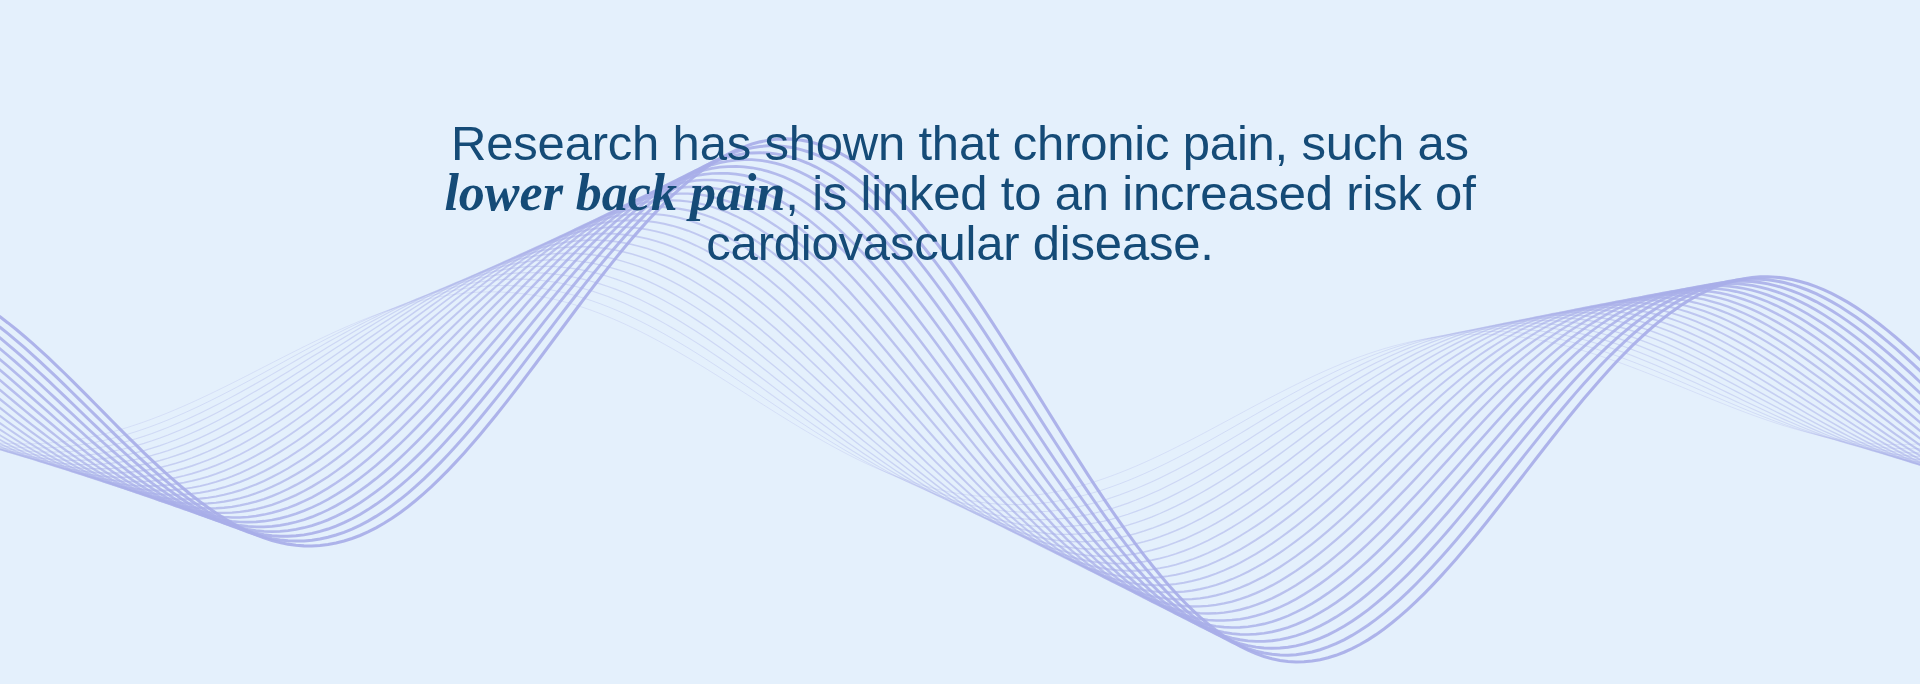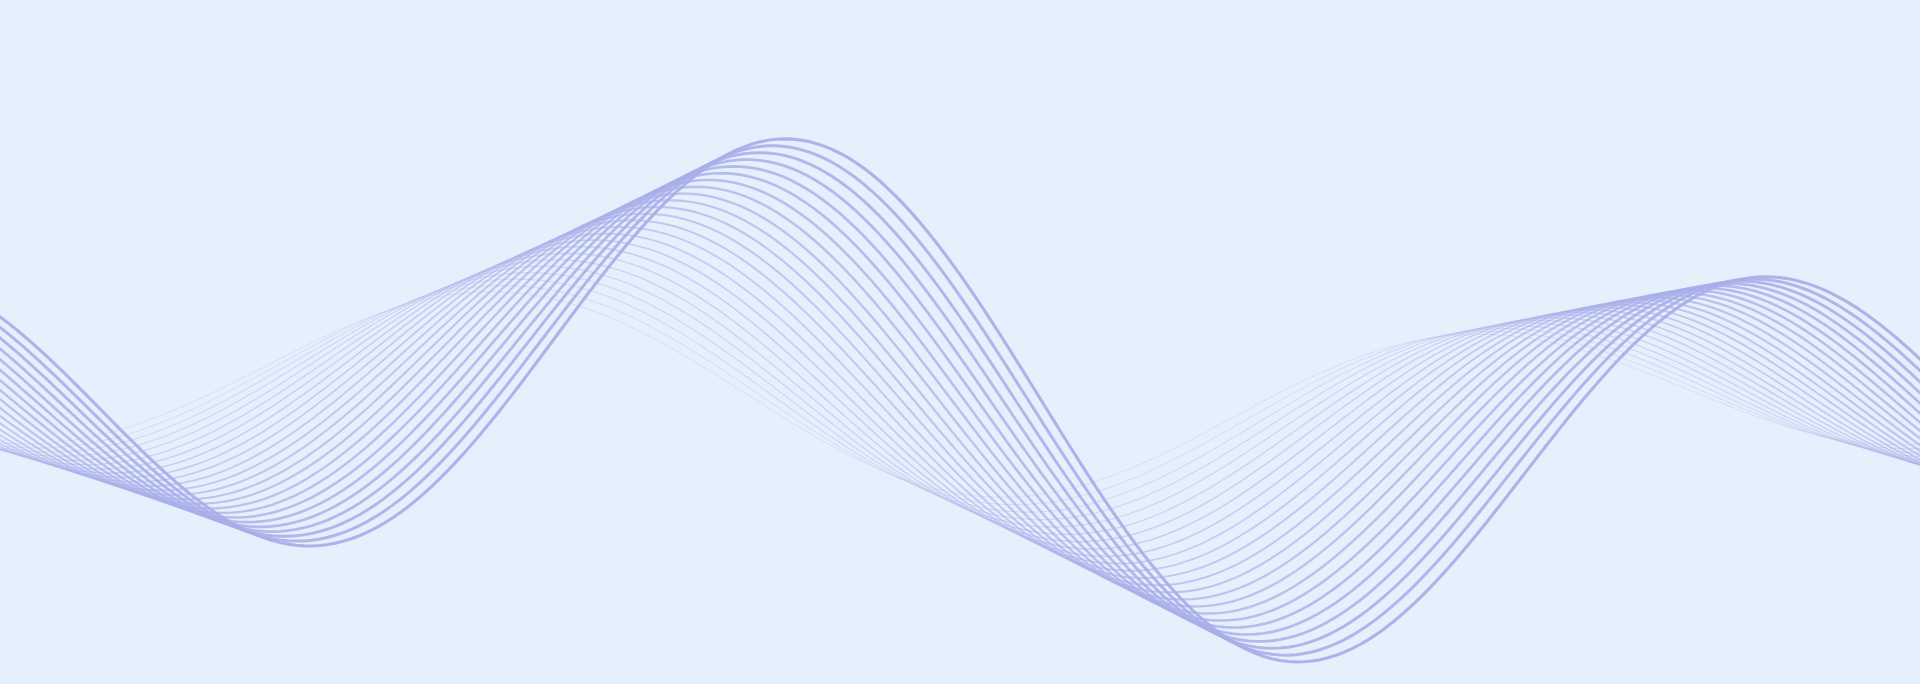--- a/index.html
+++ b/index.html
@@ -80,14 +80,17 @@
         <path d="M-40.0 348.07L-32.0 354.19L-24.0 360.48L-16.0 366.93L-8.0 373.50L0.0 380.17L8.0 386.92L16.0 393.73L24.0 400.58L32.0 407.43L40.0 414.27L48.0 421.07L56.0 427.80L64.0 434.45L72.0 440.99L80.0 447.39L88.0 453.64L96.0 459.71L104.0 465.58L112.0 471.23L120.0 476.63L128.0 481.78L136.0 486.64L144.0 491.20L152.0 495.45L160.0 499.37L168.0 502.93L176.0 506.14L184.0 508.97L192.0 511.41L200.0 513.46L208.0 515.10L216.0 516.32L224.0 517.12L232.0 517.49L240.0 517.43L248.0 516.93L256.0 515.99L264.0 514.61L272.0 512.80L280.0 510.55L288.0 507.86L296.0 504.75L304.0 501.22L312.0 497.27L320.0 492.92L328.0 488.17L336.0 483.04L344.0 477.53L352.0 471.67L360.0 465.46L368.0 458.93L376.0 452.08L384.0 444.94L392.0 437.53L400.0 429.86L408.0 421.96L416.0 413.85L424.0 405.54L432.0 397.07L440.0 388.46L448.0 379.72L456.0 370.88L464.0 361.98L472.0 353.03L480.0 344.05L488.0 335.08L496.0 326.14L504.0 317.25L512.0 308.45L520.0 299.75L528.0 291.18L536.0 282.77L544.0 274.54L552.0 266.52L560.0 258.72L568.0 251.18L576.0 243.91L584.0 236.93L592.0 230.28L600.0 223.96L608.0 218.00L616.0 212.42L624.0 207.23L632.0 202.45L640.0 198.10L648.0 194.19L656.0 190.73L664.0 187.73L672.0 185.22L680.0 183.19L688.0 181.65L696.0 180.62L704.0 180.09L712.0 180.07L720.0 180.57L728.0 181.58L736.0 183.10L744.0 185.14L752.0 187.70L760.0 190.75L768.0 194.31L776.0 198.37L784.0 202.91L792.0 207.92L800.0 213.40L808.0 219.34L816.0 225.71L824.0 232.51L832.0 239.72L840.0 247.32L848.0 255.30L856.0 263.63L864.0 272.30L872.0 281.28L880.0 290.56L888.0 300.11L896.0 309.90L904.0 319.92L912.0 330.13L920.0 340.52L928.0 351.06L936.0 361.71L944.0 372.47L952.0 383.29L960.0 394.15L968.0 405.03L976.0 415.89L984.0 426.72L992.0 437.48L1000.0 448.15L1008.0 458.70L1016.0 469.10L1024.0 479.34L1032.0 489.38L1040.0 499.20L1048.0 508.77L1056.0 518.08L1064.0 527.09L1072.0 535.80L1080.0 544.17L1088.0 552.19L1096.0 559.83L1104.0 567.09L1112.0 573.94L1120.0 580.37L1128.0 586.36L1136.0 591.90L1144.0 596.97L1152.0 601.57L1160.0 605.69L1168.0 609.32L1176.0 612.45L1184.0 615.08L1192.0 617.19L1200.0 618.80L1208.0 619.89L1216.0 620.47L1224.0 620.54L1232.0 620.10L1240.0 619.16L1248.0 617.72L1256.0 615.78L1264.0 613.36L1272.0 610.47L1280.0 607.12L1288.0 603.31L1296.0 599.06L1304.0 594.40L1312.0 589.32L1320.0 583.85L1328.0 578.01L1336.0 571.81L1344.0 565.27L1352.0 558.42L1360.0 551.27L1368.0 543.85L1376.0 536.18L1384.0 528.29L1392.0 520.18L1400.0 511.90L1408.0 503.47L1416.0 494.90L1424.0 486.23L1432.0 477.48L1440.0 468.68L1448.0 459.84L1456.0 451.01L1464.0 442.19L1472.0 433.42L1480.0 424.73L1488.0 416.13L1496.0 407.65L1504.0 399.32L1512.0 391.15L1520.0 383.18L1528.0 375.41L1536.0 367.89L1544.0 360.61L1552.0 353.61L1560.0 346.90L1568.0 340.50L1576.0 334.43L1584.0 328.70L1592.0 323.32L1600.0 318.32L1608.0 313.70L1616.0 309.48L1624.0 305.65L1632.0 302.24L1640.0 299.25L1648.0 296.69L1656.0 294.55L1664.0 292.85L1672.0 291.59L1680.0 290.76L1688.0 290.37L1696.0 290.41L1704.0 290.88L1712.0 291.78L1720.0 293.09L1728.0 294.82L1736.0 296.96L1744.0 299.49L1752.0 302.40L1760.0 305.68L1768.0 309.32L1776.0 313.31L1784.0 317.62L1792.0 322.25L1800.0 327.17L1808.0 332.37L1816.0 337.82L1824.0 343.52L1832.0 349.43L1840.0 355.53L1848.0 361.81L1856.0 368.25L1864.0 374.81L1872.0 381.48L1880.0 388.23L1888.0 395.04L1896.0 401.88L1904.0 408.74L1912.0 415.58L1920.0 422.39L1928.0 429.13L1936.0 435.79L1944.0 442.34L1952.0 448.75L1960.0 455.02" stroke="#A8AEE8" stroke-width="2.51" stroke-opacity="0.76" fill="none"></path>
         <path d="M-40.0 338.12L-32.0 344.11L-24.0 350.31L-16.0 356.69L-8.0 363.25L0.0 369.95L8.0 376.77L16.0 383.69L24.0 390.68L32.0 397.72L40.0 404.78L48.0 411.84L56.0 418.87L64.0 425.86L72.0 432.76L80.0 439.57L88.0 446.25L96.0 452.78L104.0 459.14L112.0 465.31L120.0 471.26L128.0 476.97L136.0 482.43L144.0 487.60L152.0 492.48L160.0 497.04L168.0 501.27L176.0 505.15L184.0 508.66L192.0 511.79L200.0 514.53L208.0 516.87L216.0 518.79L224.0 520.29L232.0 521.35L240.0 521.98L248.0 522.16L256.0 521.89L264.0 521.17L272.0 520.00L280.0 518.38L288.0 516.30L296.0 513.78L304.0 510.81L312.0 507.40L320.0 503.56L328.0 499.30L336.0 494.62L344.0 489.54L352.0 484.06L360.0 478.21L368.0 472.00L376.0 465.44L384.0 458.55L392.0 451.34L400.0 443.84L408.0 436.07L416.0 428.04L424.0 419.78L432.0 411.31L440.0 402.66L448.0 393.84L456.0 384.88L464.0 375.81L472.0 366.65L480.0 357.42L488.0 348.16L496.0 338.89L504.0 329.63L512.0 320.42L520.0 311.27L528.0 302.21L536.0 293.28L544.0 284.50L552.0 275.88L560.0 267.46L568.0 259.27L576.0 251.32L584.0 243.64L592.0 236.25L600.0 229.18L608.0 222.45L616.0 216.07L624.0 210.07L632.0 204.47L640.0 199.28L648.0 194.52L656.0 190.21L664.0 186.36L672.0 182.98L680.0 180.08L688.0 177.69L696.0 175.79L704.0 174.41L712.0 173.55L720.0 173.22L728.0 173.41L736.0 174.13L744.0 175.39L752.0 177.18L760.0 179.49L768.0 182.33L776.0 185.69L784.0 189.57L792.0 193.95L800.0 198.83L808.0 204.20L816.0 210.04L824.0 216.35L832.0 223.10L840.0 230.28L848.0 237.89L856.0 245.88L864.0 254.26L872.0 263.00L880.0 272.07L888.0 281.46L896.0 291.14L904.0 301.09L912.0 311.28L920.0 321.70L928.0 332.31L936.0 343.08L944.0 354.00L952.0 365.04L960.0 376.16L968.0 387.34L976.0 398.55L984.0 409.77L992.0 420.96L1000.0 432.10L1008.0 443.16L1016.0 454.12L1024.0 464.94L1032.0 475.60L1040.0 486.07L1048.0 496.34L1056.0 506.36L1064.0 516.13L1072.0 525.61L1080.0 534.78L1088.0 543.62L1096.0 552.11L1104.0 560.22L1112.0 567.95L1120.0 575.27L1128.0 582.16L1136.0 588.61L1144.0 594.60L1152.0 600.12L1160.0 605.16L1168.0 609.71L1176.0 613.76L1184.0 617.29L1192.0 620.31L1200.0 622.81L1208.0 624.79L1216.0 626.23L1224.0 627.15L1232.0 627.54L1240.0 627.41L1248.0 626.75L1256.0 625.57L1264.0 623.89L1272.0 621.70L1280.0 619.01L1288.0 615.85L1296.0 612.20L1304.0 608.10L1312.0 603.56L1320.0 598.58L1328.0 593.19L1336.0 587.40L1344.0 581.24L1352.0 574.72L1360.0 567.86L1368.0 560.68L1376.0 553.21L1384.0 545.46L1392.0 537.47L1400.0 529.25L1408.0 520.84L1416.0 512.25L1424.0 503.51L1432.0 494.65L1440.0 485.69L1448.0 476.66L1456.0 467.58L1464.0 458.49L1472.0 449.40L1480.0 440.35L1488.0 431.35L1496.0 422.44L1504.0 413.64L1512.0 404.98L1520.0 396.48L1528.0 388.15L1536.0 380.04L1544.0 372.15L1552.0 364.51L1560.0 357.14L1568.0 350.06L1576.0 343.30L1584.0 336.85L1592.0 330.75L1600.0 325.01L1608.0 319.65L1616.0 314.67L1624.0 310.09L1632.0 305.92L1640.0 302.17L1648.0 298.85L1656.0 295.97L1664.0 293.52L1672.0 291.52L1680.0 289.97L1688.0 288.87L1696.0 288.21L1704.0 288.01L1712.0 288.25L1720.0 288.93L1728.0 290.05L1736.0 291.60L1744.0 293.57L1752.0 295.95L1760.0 298.73L1768.0 301.90L1776.0 305.45L1784.0 309.36L1792.0 313.62L1800.0 318.22L1808.0 323.12L1816.0 328.32L1824.0 333.80L1832.0 339.54L1840.0 345.51L1848.0 351.69L1856.0 358.07L1864.0 364.62L1872.0 371.31L1880.0 378.12L1888.0 385.04L1896.0 392.03L1904.0 399.07L1912.0 406.13L1920.0 413.19L1928.0 420.23L1936.0 427.22L1944.0 434.14L1952.0 440.96L1960.0 447.65" stroke="#A8AEE8" stroke-width="2.61" stroke-opacity="0.79" fill="none"></path>
         <path d="M-40.0 328.23L-32.0 334.00L-24.0 340.04L-16.0 346.30L-8.0 352.77L0.0 359.43L8.0 366.25L16.0 373.21L24.0 380.28L32.0 387.44L40.0 394.67L48.0 401.93L56.0 409.20L64.0 416.47L72.0 423.69L80.0 430.85L88.0 437.92L96.0 444.87L104.0 451.69L112.0 458.34L120.0 464.81L128.0 471.06L136.0 477.08L144.0 482.85L152.0 488.34L160.0 493.54L168.0 498.42L176.0 502.97L184.0 507.16L192.0 510.99L200.0 514.44L208.0 517.48L216.0 520.12L224.0 522.34L232.0 524.12L240.0 525.47L248.0 526.36L256.0 526.80L264.0 526.78L272.0 526.29L280.0 525.34L288.0 523.92L296.0 522.04L304.0 519.69L312.0 516.88L320.0 513.61L328.0 509.90L336.0 505.74L344.0 501.15L352.0 496.14L360.0 490.72L368.0 484.90L376.0 478.69L384.0 472.12L392.0 465.20L400.0 457.94L408.0 450.37L416.0 442.51L424.0 434.37L432.0 425.98L440.0 417.36L448.0 408.53L456.0 399.52L464.0 390.35L472.0 381.05L480.0 371.65L488.0 362.16L496.0 352.62L504.0 343.05L512.0 333.49L520.0 323.95L528.0 314.46L536.0 305.06L544.0 295.76L552.0 286.60L560.0 277.60L568.0 268.79L576.0 260.20L584.0 251.84L592.0 243.75L600.0 235.95L608.0 228.46L616.0 221.30L624.0 214.50L632.0 208.07L640.0 202.05L648.0 196.44L656.0 191.26L664.0 186.53L672.0 182.27L680.0 178.49L688.0 175.21L696.0 172.43L704.0 170.16L712.0 168.42L720.0 167.21L728.0 166.54L736.0 166.41L744.0 166.82L752.0 167.79L760.0 169.30L768.0 171.36L776.0 173.96L784.0 177.10L792.0 180.78L800.0 184.99L808.0 189.71L816.0 194.94L824.0 200.67L832.0 206.88L840.0 213.56L848.0 220.70L856.0 228.28L864.0 236.28L872.0 244.68L880.0 253.46L888.0 262.60L896.0 272.08L904.0 281.88L912.0 291.97L920.0 302.33L928.0 312.93L936.0 323.74L944.0 334.74L952.0 345.91L960.0 357.21L968.0 368.62L976.0 380.10L984.0 391.64L992.0 403.19L1000.0 414.74L1008.0 426.26L1016.0 437.70L1024.0 449.06L1032.0 460.29L1040.0 471.38L1048.0 482.29L1056.0 493.00L1064.0 503.48L1072.0 513.70L1080.0 523.64L1088.0 533.28L1096.0 542.60L1104.0 551.56L1112.0 560.16L1120.0 568.36L1128.0 576.15L1136.0 583.52L1144.0 590.43L1152.0 596.89L1160.0 602.87L1168.0 608.36L1176.0 613.36L1184.0 617.84L1192.0 621.80L1200.0 625.23L1208.0 628.13L1216.0 630.49L1224.0 632.31L1232.0 633.58L1240.0 634.31L1248.0 634.50L1256.0 634.15L1264.0 633.26L1272.0 631.84L1280.0 629.90L1288.0 627.45L1296.0 624.49L1304.0 621.03L1312.0 617.10L1320.0 612.70L1328.0 607.84L1336.0 602.55L1344.0 596.84L1352.0 590.73L1360.0 584.24L1368.0 577.39L1376.0 570.20L1384.0 562.70L1392.0 554.90L1400.0 546.83L1408.0 538.51L1416.0 529.98L1424.0 521.25L1432.0 512.35L1440.0 503.31L1448.0 494.15L1456.0 484.91L1464.0 475.60L1472.0 466.26L1480.0 456.91L1488.0 447.58L1496.0 438.29L1504.0 429.08L1512.0 419.97L1520.0 410.98L1528.0 402.14L1536.0 393.47L1544.0 385.00L1552.0 376.75L1560.0 368.75L1568.0 361.01L1576.0 353.57L1584.0 346.42L1592.0 339.61L1600.0 333.13L1608.0 327.02L1616.0 321.28L1624.0 315.94L1632.0 311.00L1640.0 306.47L1648.0 302.37L1656.0 298.71L1664.0 295.49L1672.0 292.72L1680.0 290.41L1688.0 288.56L1696.0 287.17L1704.0 286.24L1712.0 285.77L1720.0 285.77L1728.0 286.22L1736.0 287.12L1744.0 288.47L1752.0 290.26L1760.0 292.47L1768.0 295.11L1776.0 298.16L1784.0 301.60L1792.0 305.42L1800.0 309.61L1808.0 314.15L1816.0 319.03L1824.0 324.22L1832.0 329.70L1840.0 335.46L1848.0 341.48L1856.0 347.73L1864.0 354.19L1872.0 360.84L1880.0 367.65L1888.0 374.60L1896.0 381.67L1904.0 388.83L1912.0 396.05L1920.0 403.32L1928.0 410.60L1936.0 417.86L1944.0 425.09L1952.0 432.26L1960.0 439.34" stroke="#A8AEE8" stroke-width="2.71" stroke-opacity="0.81" fill="none"></path>
         <path d="M-40.0 318.52L-32.0 324.02L-24.0 329.81L-16.0 335.87L-8.0 342.18L0.0 348.73L8.0 355.47L16.0 362.40L24.0 369.49L32.0 376.70L40.0 384.02L48.0 391.42L56.0 398.88L64.0 406.36L72.0 413.84L80.0 421.30L88.0 428.71L96.0 436.04L104.0 443.26L112.0 450.36L120.0 457.30L128.0 464.07L136.0 470.63L144.0 476.96L152.0 483.04L160.0 488.86L168.0 494.38L176.0 499.58L184.0 504.45L192.0 508.97L200.0 513.12L208.0 516.89L216.0 520.25L224.0 523.20L232.0 525.73L240.0 527.81L248.0 529.44L256.0 530.62L264.0 531.33L272.0 531.57L280.0 531.33L288.0 530.61L296.0 529.42L304.0 527.74L312.0 525.58L320.0 522.95L328.0 519.84L336.0 516.27L344.0 512.24L352.0 507.75L360.0 502.83L368.0 497.47L376.0 491.70L384.0 485.52L392.0 478.96L400.0 472.02L408.0 464.73L416.0 457.11L424.0 449.17L432.0 440.93L440.0 432.42L448.0 423.67L456.0 414.68L464.0 405.49L472.0 396.13L480.0 386.62L488.0 376.98L496.0 367.24L504.0 357.43L512.0 347.57L520.0 337.70L528.0 327.85L536.0 318.03L544.0 308.28L552.0 298.63L560.0 289.09L568.0 279.71L576.0 270.51L584.0 261.52L592.0 252.75L600.0 244.25L608.0 236.02L616.0 228.10L624.0 220.52L632.0 213.29L640.0 206.43L648.0 199.97L656.0 193.93L664.0 188.32L672.0 183.17L680.0 178.49L688.0 174.30L696.0 170.61L704.0 167.42L712.0 164.77L720.0 162.65L728.0 161.07L736.0 160.04L744.0 159.57L752.0 159.66L760.0 160.32L768.0 161.54L776.0 163.32L784.0 165.66L792.0 168.56L800.0 172.02L808.0 176.02L816.0 180.57L824.0 185.64L832.0 191.23L840.0 197.33L848.0 203.92L856.0 210.99L864.0 218.53L872.0 226.50L880.0 234.90L888.0 243.71L896.0 252.91L904.0 262.46L912.0 272.35L920.0 282.56L928.0 293.06L936.0 303.83L944.0 314.83L952.0 326.04L960.0 337.44L968.0 349.00L976.0 360.68L984.0 372.45L992.0 384.30L1000.0 396.19L1008.0 408.08L1016.0 419.96L1024.0 431.79L1032.0 443.53L1040.0 455.18L1048.0 466.68L1056.0 478.02L1064.0 489.17L1072.0 500.10L1080.0 510.79L1088.0 521.20L1096.0 531.31L1104.0 541.10L1112.0 550.55L1120.0 559.62L1128.0 568.31L1136.0 576.58L1144.0 584.43L1152.0 591.83L1160.0 598.76L1168.0 605.21L1176.0 611.17L1184.0 616.62L1192.0 621.55L1200.0 625.95L1208.0 629.81L1216.0 633.12L1224.0 635.89L1232.0 638.10L1240.0 639.75L1248.0 640.84L1256.0 641.37L1264.0 641.34L1272.0 640.76L1280.0 639.63L1288.0 637.96L1296.0 635.76L1304.0 633.03L1312.0 629.78L1320.0 626.03L1328.0 621.80L1336.0 617.08L1344.0 611.91L1352.0 606.30L1360.0 600.27L1368.0 593.83L1376.0 587.01L1384.0 579.83L1392.0 572.31L1400.0 564.47L1408.0 556.34L1416.0 547.94L1424.0 539.31L1432.0 530.45L1440.0 521.41L1448.0 512.21L1456.0 502.87L1464.0 493.42L1472.0 483.90L1480.0 474.32L1488.0 464.71L1496.0 455.11L1504.0 445.55L1512.0 436.04L1520.0 426.61L1528.0 417.30L1536.0 408.13L1544.0 399.12L1552.0 390.30L1560.0 381.70L1568.0 373.33L1576.0 365.23L1584.0 357.40L1592.0 349.88L1600.0 342.69L1608.0 335.84L1616.0 329.35L1624.0 323.23L1632.0 317.51L1640.0 312.20L1648.0 307.31L1656.0 302.85L1664.0 298.84L1672.0 295.27L1680.0 292.17L1688.0 289.53L1696.0 287.36L1704.0 285.67L1712.0 284.45L1720.0 283.71L1728.0 283.44L1736.0 283.65L1744.0 284.32L1752.0 285.45L1760.0 287.04L1768.0 289.08L1776.0 291.56L1784.0 294.46L1792.0 297.78L1800.0 301.49L1808.0 305.60L1816.0 310.07L1824.0 314.90L1832.0 320.06L1840.0 325.54L1848.0 331.31L1856.0 337.36L1864.0 343.66L1872.0 350.19L1880.0 356.93L1888.0 363.85L1896.0 370.92L1904.0 378.13L1912.0 385.45L1920.0 392.85L1928.0 400.31L1936.0 407.79L1944.0 415.28L1952.0 422.75L1960.0 430.16" stroke="#A8AEE8" stroke-width="2.81" stroke-opacity="0.84" fill="none"></path>
         <path d="M-40.0 309.14L-32.0 314.28L-24.0 319.75L-16.0 325.54L-8.0 331.62L0.0 337.97L8.0 344.57L16.0 351.39L24.0 358.41L32.0 365.61L40.0 372.96L48.0 380.43L56.0 388.00L64.0 395.63L72.0 403.32L80.0 411.01L88.0 418.70L96.0 426.35L104.0 433.93L112.0 441.42L120.0 448.80L128.0 456.03L136.0 463.09L144.0 469.95L152.0 476.60L160.0 483.00L168.0 489.14L176.0 494.98L184.0 500.52L192.0 505.72L200.0 510.57L208.0 515.05L216.0 519.14L224.0 522.83L232.0 526.10L240.0 528.94L248.0 531.34L256.0 533.27L264.0 534.74L272.0 535.74L280.0 536.25L288.0 536.28L296.0 535.81L304.0 534.85L312.0 533.40L320.0 531.45L328.0 529.01L336.0 526.08L344.0 522.66L352.0 518.77L360.0 514.41L368.0 509.59L376.0 504.32L384.0 498.61L392.0 492.48L400.0 485.94L408.0 479.01L416.0 471.70L424.0 464.04L432.0 456.04L440.0 447.72L448.0 439.11L456.0 430.23L464.0 421.10L472.0 411.75L480.0 402.21L488.0 392.49L496.0 382.63L504.0 372.65L512.0 362.58L520.0 352.45L528.0 342.28L536.0 332.12L544.0 321.97L552.0 311.88L560.0 301.87L568.0 291.97L576.0 282.22L584.0 272.62L592.0 263.23L600.0 254.05L608.0 245.13L616.0 236.48L624.0 228.13L632.0 220.11L640.0 212.45L648.0 205.15L656.0 198.25L664.0 191.77L672.0 185.73L680.0 180.14L688.0 175.03L696.0 170.40L704.0 166.29L712.0 162.70L720.0 159.64L728.0 157.12L736.0 155.16L744.0 153.76L752.0 152.93L760.0 152.68L768.0 153.00L776.0 153.90L784.0 155.39L792.0 157.45L800.0 160.09L808.0 163.30L816.0 167.09L824.0 171.43L832.0 176.32L840.0 181.75L848.0 187.72L856.0 194.19L864.0 201.17L872.0 208.64L880.0 216.57L888.0 224.96L896.0 233.77L904.0 242.99L912.0 252.60L920.0 262.57L928.0 272.88L936.0 283.50L944.0 294.42L952.0 305.59L960.0 317.00L968.0 328.61L976.0 340.40L984.0 352.34L992.0 364.40L1000.0 376.54L1008.0 388.75L1016.0 400.98L1024.0 413.21L1032.0 425.41L1040.0 437.54L1048.0 449.59L1056.0 461.51L1064.0 473.28L1072.0 484.87L1080.0 496.24L1088.0 507.39L1096.0 518.26L1104.0 528.85L1112.0 539.12L1120.0 549.05L1128.0 558.62L1136.0 567.79L1144.0 576.56L1152.0 584.89L1160.0 592.78L1168.0 600.20L1176.0 607.13L1184.0 613.57L1192.0 619.48L1200.0 624.88L1208.0 629.73L1216.0 634.03L1224.0 637.78L1232.0 640.97L1240.0 643.58L1248.0 645.63L1256.0 647.09L1264.0 647.99L1272.0 648.31L1280.0 648.06L1288.0 647.24L1296.0 645.86L1304.0 643.92L1312.0 641.44L1320.0 638.43L1328.0 634.89L1336.0 630.84L1344.0 626.29L1352.0 621.26L1360.0 615.77L1368.0 609.83L1376.0 603.46L1384.0 596.69L1392.0 589.54L1400.0 582.02L1408.0 574.17L1416.0 566.00L1424.0 557.54L1432.0 548.81L1440.0 539.85L1448.0 530.68L1456.0 521.33L1464.0 511.82L1472.0 502.19L1480.0 492.46L1488.0 482.65L1496.0 472.81L1504.0 462.95L1512.0 453.11L1520.0 443.31L1528.0 433.58L1536.0 423.96L1544.0 414.46L1552.0 405.11L1560.0 395.95L1568.0 386.99L1576.0 378.26L1584.0 369.78L1592.0 361.58L1600.0 353.68L1608.0 346.11L1616.0 338.87L1624.0 332.00L1632.0 325.50L1640.0 319.40L1648.0 313.71L1656.0 308.45L1664.0 303.62L1672.0 299.24L1680.0 295.32L1688.0 291.87L1696.0 288.89L1704.0 286.40L1712.0 284.39L1720.0 282.87L1728.0 281.83L1736.0 281.29L1744.0 281.23L1752.0 281.66L1760.0 282.56L1768.0 283.94L1776.0 285.78L1784.0 288.08L1792.0 290.82L1800.0 293.99L1808.0 297.59L1816.0 301.59L1824.0 305.98L1832.0 310.74L1840.0 315.86L1848.0 321.32L1856.0 327.09L1864.0 333.15L1872.0 339.49L1880.0 346.08L1888.0 352.89L1896.0 359.90L1904.0 367.09L1912.0 374.43L1920.0 381.90L1928.0 389.47L1936.0 397.10L1944.0 404.79L1952.0 412.49L1960.0 420.18" stroke="#A8AEE8" stroke-width="2.90" stroke-opacity="0.87" fill="none"></path>
         <path d="M-40.0 300.22L-32.0 304.92L-24.0 310.00L-16.0 315.44L-8.0 321.21L0.0 327.29L8.0 333.66L16.0 340.30L24.0 347.19L32.0 354.29L40.0 361.59L48.0 369.06L56.0 376.67L64.0 384.39L72.0 392.20L80.0 400.07L88.0 407.98L96.0 415.88L104.0 423.77L112.0 431.60L120.0 439.35L128.0 447.00L136.0 454.52L144.0 461.87L152.0 469.04L160.0 476.00L168.0 482.72L176.0 489.18L184.0 495.35L192.0 501.22L200.0 506.76L208.0 511.94L216.0 516.76L224.0 521.19L232.0 525.22L240.0 528.82L248.0 531.98L256.0 534.69L264.0 536.95L272.0 538.72L280.0 540.01L288.0 540.82L296.0 541.12L304.0 540.92L312.0 540.21L320.0 539.00L328.0 537.27L336.0 535.04L344.0 532.31L352.0 529.07L360.0 525.33L368.0 521.11L376.0 516.41L384.0 511.25L392.0 505.62L400.0 499.55L408.0 493.05L416.0 486.14L424.0 478.84L432.0 471.15L440.0 463.11L448.0 454.73L456.0 446.03L464.0 437.05L472.0 427.79L480.0 418.29L488.0 408.57L496.0 398.67L504.0 388.59L512.0 378.38L520.0 368.07L528.0 357.67L536.0 347.22L544.0 336.75L552.0 326.29L560.0 315.86L568.0 305.50L576.0 295.24L584.0 285.11L592.0 275.13L600.0 265.33L608.0 255.75L616.0 246.41L624.0 237.33L632.0 228.56L640.0 220.10L648.0 211.99L656.0 204.24L664.0 196.90L672.0 189.97L680.0 183.48L688.0 177.44L696.0 171.89L704.0 166.83L712.0 162.28L720.0 158.26L728.0 154.78L736.0 151.85L744.0 149.49L752.0 147.70L760.0 146.49L768.0 145.87L776.0 145.85L784.0 146.42L792.0 147.58L800.0 149.34L808.0 151.70L816.0 154.65L824.0 158.19L832.0 162.31L840.0 167.00L848.0 172.25L856.0 178.06L864.0 184.40L872.0 191.27L880.0 198.64L888.0 206.51L896.0 214.85L904.0 223.65L912.0 232.88L920.0 242.52L928.0 252.54L936.0 262.94L944.0 273.66L952.0 284.71L960.0 296.03L968.0 307.62L976.0 319.43L984.0 331.44L992.0 343.62L1000.0 355.95L1008.0 368.38L1016.0 380.89L1024.0 393.44L1032.0 406.02L1040.0 418.58L1048.0 431.09L1056.0 443.53L1064.0 455.86L1072.0 468.05L1080.0 480.07L1088.0 491.90L1096.0 503.50L1104.0 514.84L1112.0 525.90L1120.0 536.66L1128.0 547.07L1136.0 557.13L1144.0 566.80L1152.0 576.06L1160.0 584.90L1168.0 593.28L1176.0 601.19L1184.0 608.62L1192.0 615.54L1200.0 621.94L1208.0 627.81L1216.0 633.13L1224.0 637.89L1232.0 642.09L1240.0 645.71L1248.0 648.75L1256.0 651.20L1264.0 653.07L1272.0 654.35L1280.0 655.03L1288.0 655.13L1296.0 654.64L1304.0 653.57L1312.0 651.93L1320.0 649.72L1328.0 646.95L1336.0 643.64L1344.0 639.80L1352.0 635.44L1360.0 630.57L1368.0 625.22L1376.0 619.40L1384.0 613.13L1392.0 606.43L1400.0 599.32L1408.0 591.83L1416.0 583.97L1424.0 575.78L1432.0 567.28L1440.0 558.49L1448.0 549.44L1456.0 540.15L1464.0 530.67L1472.0 521.01L1480.0 511.20L1488.0 501.27L1496.0 491.26L1504.0 481.18L1512.0 471.07L1520.0 460.97L1528.0 450.89L1536.0 440.87L1544.0 430.93L1552.0 421.11L1560.0 411.43L1568.0 401.93L1576.0 392.61L1584.0 383.52L1592.0 374.68L1600.0 366.10L1608.0 357.83L1616.0 349.86L1624.0 342.24L1632.0 334.98L1640.0 328.10L1648.0 321.61L1656.0 315.53L1664.0 309.88L1672.0 304.68L1680.0 299.93L1688.0 295.64L1696.0 291.83L1704.0 288.51L1712.0 285.67L1720.0 283.33L1728.0 281.49L1736.0 280.15L1744.0 279.32L1752.0 278.98L1760.0 279.15L1768.0 279.80L1776.0 280.95L1784.0 282.58L1792.0 284.68L1800.0 287.25L1808.0 290.26L1816.0 293.72L1824.0 297.60L1832.0 301.89L1840.0 306.58L1848.0 311.64L1856.0 317.05L1864.0 322.80L1872.0 328.87L1880.0 335.23L1888.0 341.85L1896.0 348.73L1904.0 355.82L1912.0 363.11L1920.0 370.57L1928.0 378.18L1936.0 385.90L1944.0 393.71L1952.0 401.58L1960.0 409.49" stroke="#A8AEE8" stroke-width="3.00" stroke-opacity="0.89" fill="none"></path>
         <path d="M-40.0 291.90L-32.0 296.10L-24.0 300.71L-16.0 305.71L-8.0 311.09L0.0 316.83L8.0 322.90L16.0 329.28L24.0 335.94L32.0 342.88L40.0 350.05L48.0 357.44L56.0 365.01L64.0 372.75L72.0 380.61L80.0 388.59L88.0 396.64L96.0 404.74L104.0 412.86L112.0 420.97L120.0 429.05L128.0 437.06L136.0 444.97L144.0 452.77L152.0 460.42L160.0 467.89L168.0 475.15L176.0 482.19L184.0 488.98L192.0 495.48L200.0 501.69L208.0 507.56L216.0 513.09L224.0 518.25L232.0 523.03L240.0 527.39L248.0 531.33L256.0 534.83L264.0 537.88L272.0 540.45L280.0 542.55L288.0 544.15L296.0 545.25L304.0 545.85L312.0 545.93L320.0 545.49L328.0 544.53L336.0 543.04L344.0 541.04L352.0 538.51L360.0 535.47L368.0 531.91L376.0 527.85L384.0 523.29L392.0 518.24L400.0 512.71L408.0 506.73L416.0 500.29L424.0 493.42L432.0 486.13L440.0 478.44L448.0 470.37L456.0 461.94L464.0 453.18L472.0 444.10L480.0 434.73L488.0 425.10L496.0 415.23L504.0 405.14L512.0 394.87L520.0 384.44L528.0 373.89L536.0 363.23L544.0 352.51L552.0 341.75L560.0 330.97L568.0 320.22L576.0 309.52L584.0 298.90L592.0 288.40L600.0 278.03L608.0 267.84L616.0 257.85L624.0 248.09L632.0 238.59L640.0 229.37L648.0 220.47L656.0 211.92L664.0 203.72L672.0 195.92L680.0 188.54L688.0 181.59L696.0 175.10L704.0 169.09L712.0 163.58L720.0 158.58L728.0 154.12L736.0 150.21L744.0 146.86L752.0 144.08L760.0 141.88L768.0 140.28L776.0 139.28L784.0 138.88L792.0 139.10L800.0 139.93L808.0 141.37L816.0 143.42L824.0 146.09L832.0 149.36L840.0 153.23L848.0 157.70L856.0 162.75L864.0 168.37L872.0 174.55L880.0 181.29L888.0 188.55L896.0 196.33L904.0 204.61L912.0 213.37L920.0 222.58L928.0 232.23L936.0 242.29L944.0 252.74L952.0 263.56L960.0 274.71L968.0 286.17L976.0 297.91L984.0 309.91L992.0 322.12L1000.0 334.53L1008.0 347.11L1016.0 359.81L1024.0 372.61L1032.0 385.48L1040.0 398.39L1048.0 411.30L1056.0 424.18L1064.0 437.00L1072.0 449.73L1080.0 462.34L1088.0 474.80L1096.0 487.06L1104.0 499.12L1112.0 510.93L1120.0 522.46L1128.0 533.70L1136.0 544.60L1144.0 555.15L1152.0 565.32L1160.0 575.09L1168.0 584.43L1176.0 593.31L1184.0 601.73L1192.0 609.66L1200.0 617.08L1208.0 623.97L1216.0 630.33L1224.0 636.13L1232.0 641.37L1240.0 646.03L1248.0 650.10L1256.0 653.58L1264.0 656.47L1272.0 658.75L1280.0 660.42L1288.0 661.49L1296.0 661.95L1304.0 661.82L1312.0 661.08L1320.0 659.75L1328.0 657.83L1336.0 655.34L1344.0 652.28L1352.0 648.66L1360.0 644.51L1368.0 639.83L1376.0 634.64L1384.0 628.96L1392.0 622.80L1400.0 616.19L1408.0 609.15L1416.0 601.71L1424.0 593.87L1432.0 585.68L1440.0 577.15L1448.0 568.31L1456.0 559.19L1464.0 549.81L1472.0 540.21L1480.0 530.41L1488.0 520.44L1496.0 510.33L1504.0 500.12L1512.0 489.82L1520.0 479.48L1528.0 469.12L1536.0 458.77L1544.0 448.47L1552.0 438.23L1560.0 428.10L1568.0 418.09L1576.0 408.24L1584.0 398.58L1592.0 389.13L1600.0 379.92L1608.0 370.97L1616.0 362.31L1624.0 353.96L1632.0 345.95L1640.0 338.30L1648.0 331.02L1656.0 324.14L1664.0 317.67L1672.0 311.63L1680.0 306.04L1688.0 300.91L1696.0 296.25L1704.0 292.07L1712.0 288.38L1720.0 285.19L1728.0 282.51L1736.0 280.34L1744.0 278.68L1752.0 277.54L1760.0 276.91L1768.0 276.80L1776.0 277.19L1784.0 278.10L1792.0 279.49L1800.0 281.39L1808.0 283.76L1816.0 286.60L1824.0 289.90L1832.0 293.65L1840.0 297.82L1848.0 302.41L1856.0 307.39L1864.0 312.75L1872.0 318.47L1880.0 324.52L1888.0 330.88L1896.0 337.54L1904.0 344.46L1912.0 351.62L1920.0 359.00L1928.0 366.57L1936.0 374.30L1944.0 382.16L1952.0 390.13L1960.0 398.19" stroke="#A8AEE8" stroke-width="3.10" stroke-opacity="0.92" fill="none"></path>
       </g>
   </svg>
 
+  <div id="headline-block">
+    <h1 id="headline"><span>Research has shown that chronic pain, such as </span><span class="emph">lower back pain</span><span>, is linked to an increased risk of cardiovascular disease.</span></h1>
+  </div>
 
 </div>
 
 </body></html>

